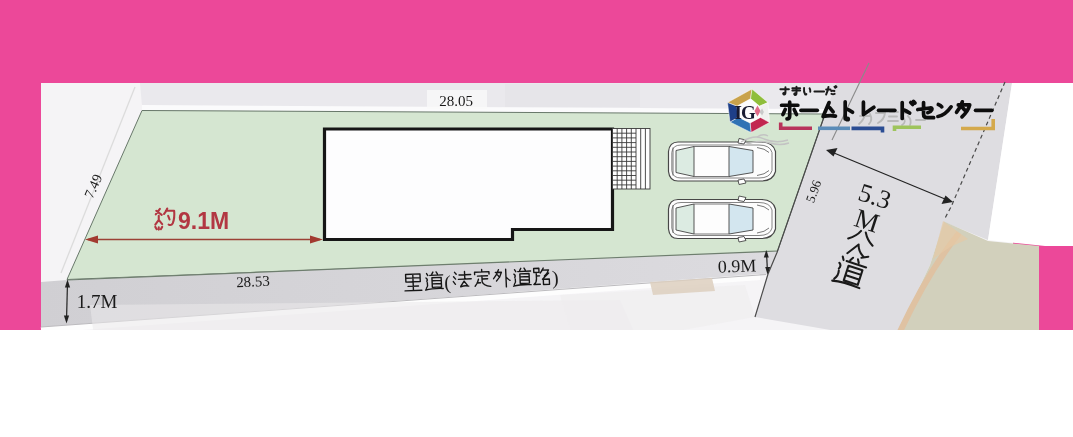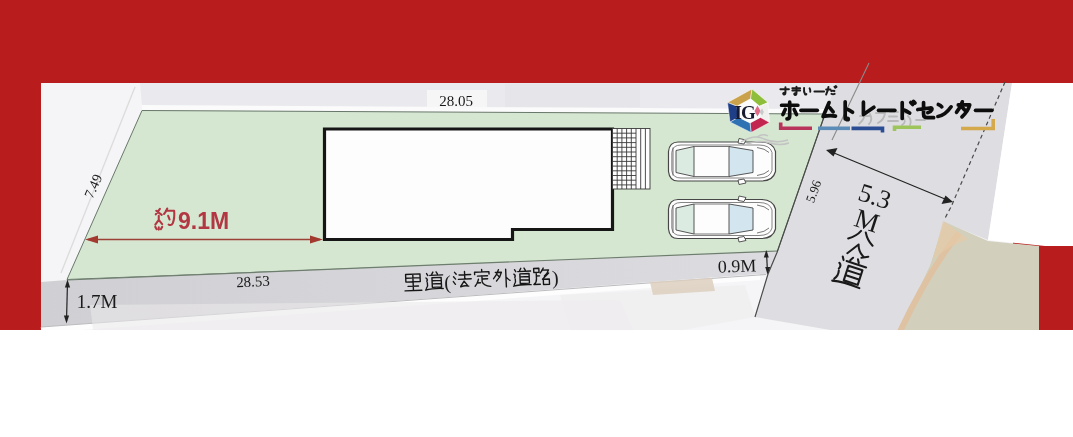--- a/index.html
+++ b/index.html
@@ -1,16 +1,16 @@
 <!DOCTYPE html>
 <html><head>
 <meta charset="utf-8">
 <style>
 html,body{margin:0;padding:0;background:#fff;}
-#stage{position:relative;width:1073px;height:330px;overflow:hidden;background:#b91c1c;
+#stage{position:relative;width:1073px;height:330px;overflow:hidden;background:#ec4899;
  font-family:"Liberation Sans",sans-serif;}
 svg{position:absolute;left:0;top:0;}
 .ser{font-family:"Liberation Serif",serif;}
 </style>
 </head>
 <body>
 <div id="stage">
 <svg width="1073" height="437" viewBox="0 0 1073 437">
 
  <rect x="41" y="83" width="972" height="263" fill="#f5f4f6"></rect>

